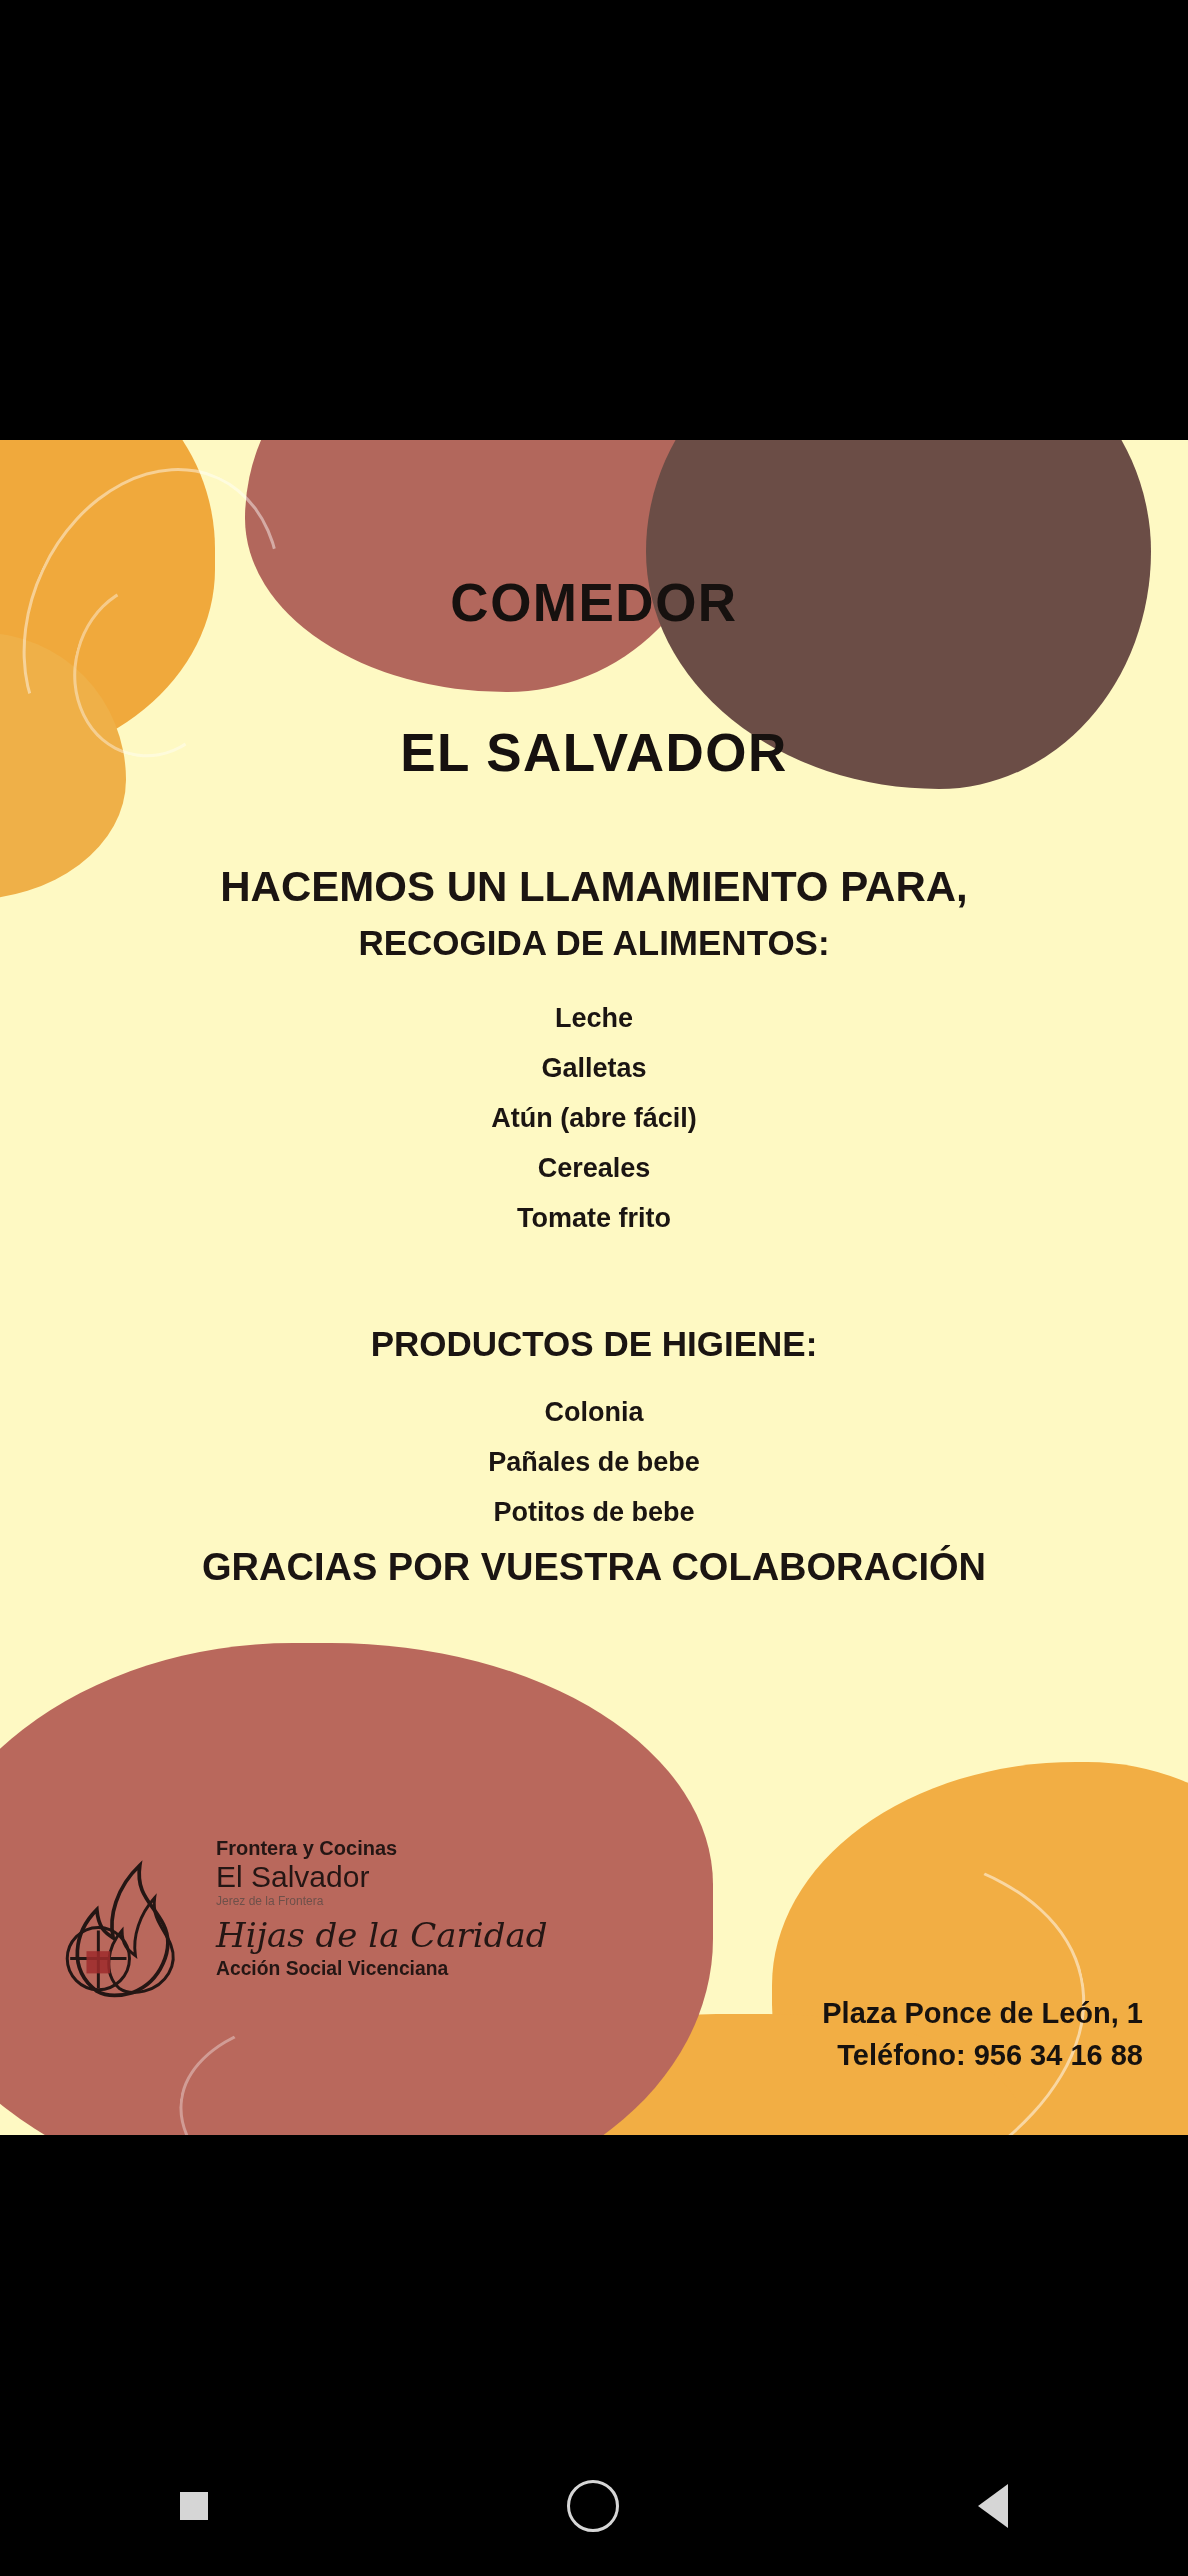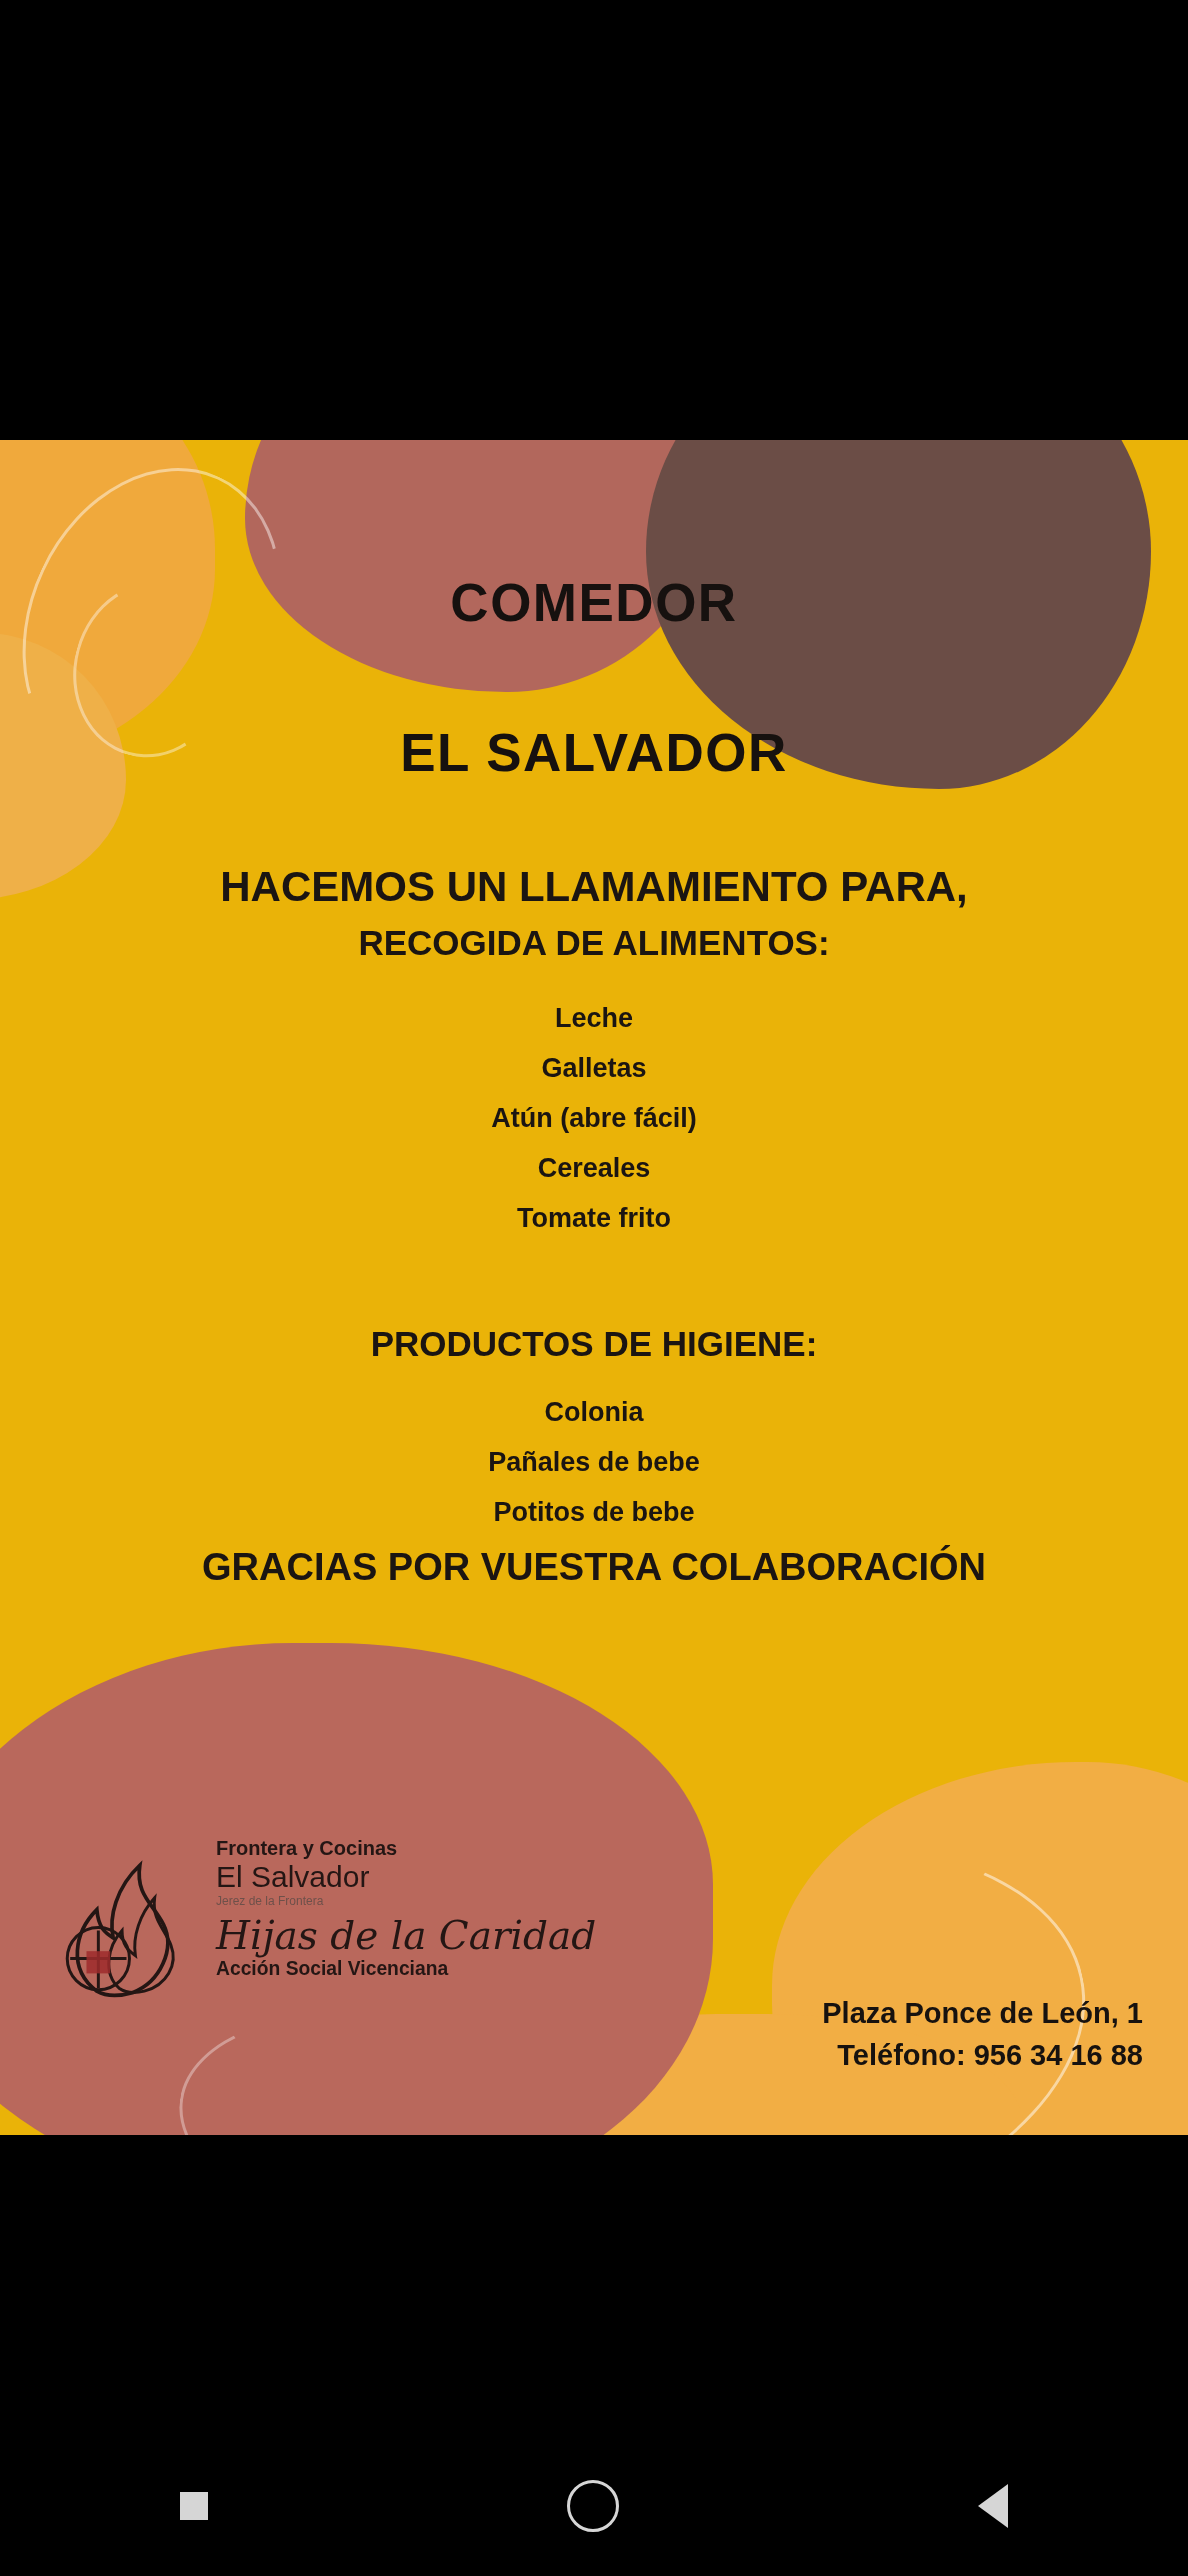--- a/index.html
+++ b/index.html
@@ -21,21 +21,21 @@
     overflow: hidden;
   }
 
   
   .poster {
     position: absolute;
     left: 0;
     top: 440px;
     width: 1188px;
     height: 1695px;
-    background: #eab308;
+    background: #fef9c3;
     overflow: hidden;
   }
 
   
   .blob {
     position: absolute;
     border-radius: 50%;
   }
   .blob-yellow-tl {
     left: -245px;
@@ -276,21 +276,21 @@
     font-weight: normal;
   }
   .logo-l3 {
     font-size: 12px;
     line-height: 16.3px;
     color: #6e504a;
   }
   .logo-script {
     font-family: "DejaVu Serif", serif;
     font-style: italic;
-    font-size: 39px;
+    font-size: 34px;
     line-height: 43px;
     color: #241614;
     margin-top: 4.5px;
   }
   .logo-l4 {
     font-size: 19.3px;
     font-weight: bold;
     line-height: 24px;
   }
 

